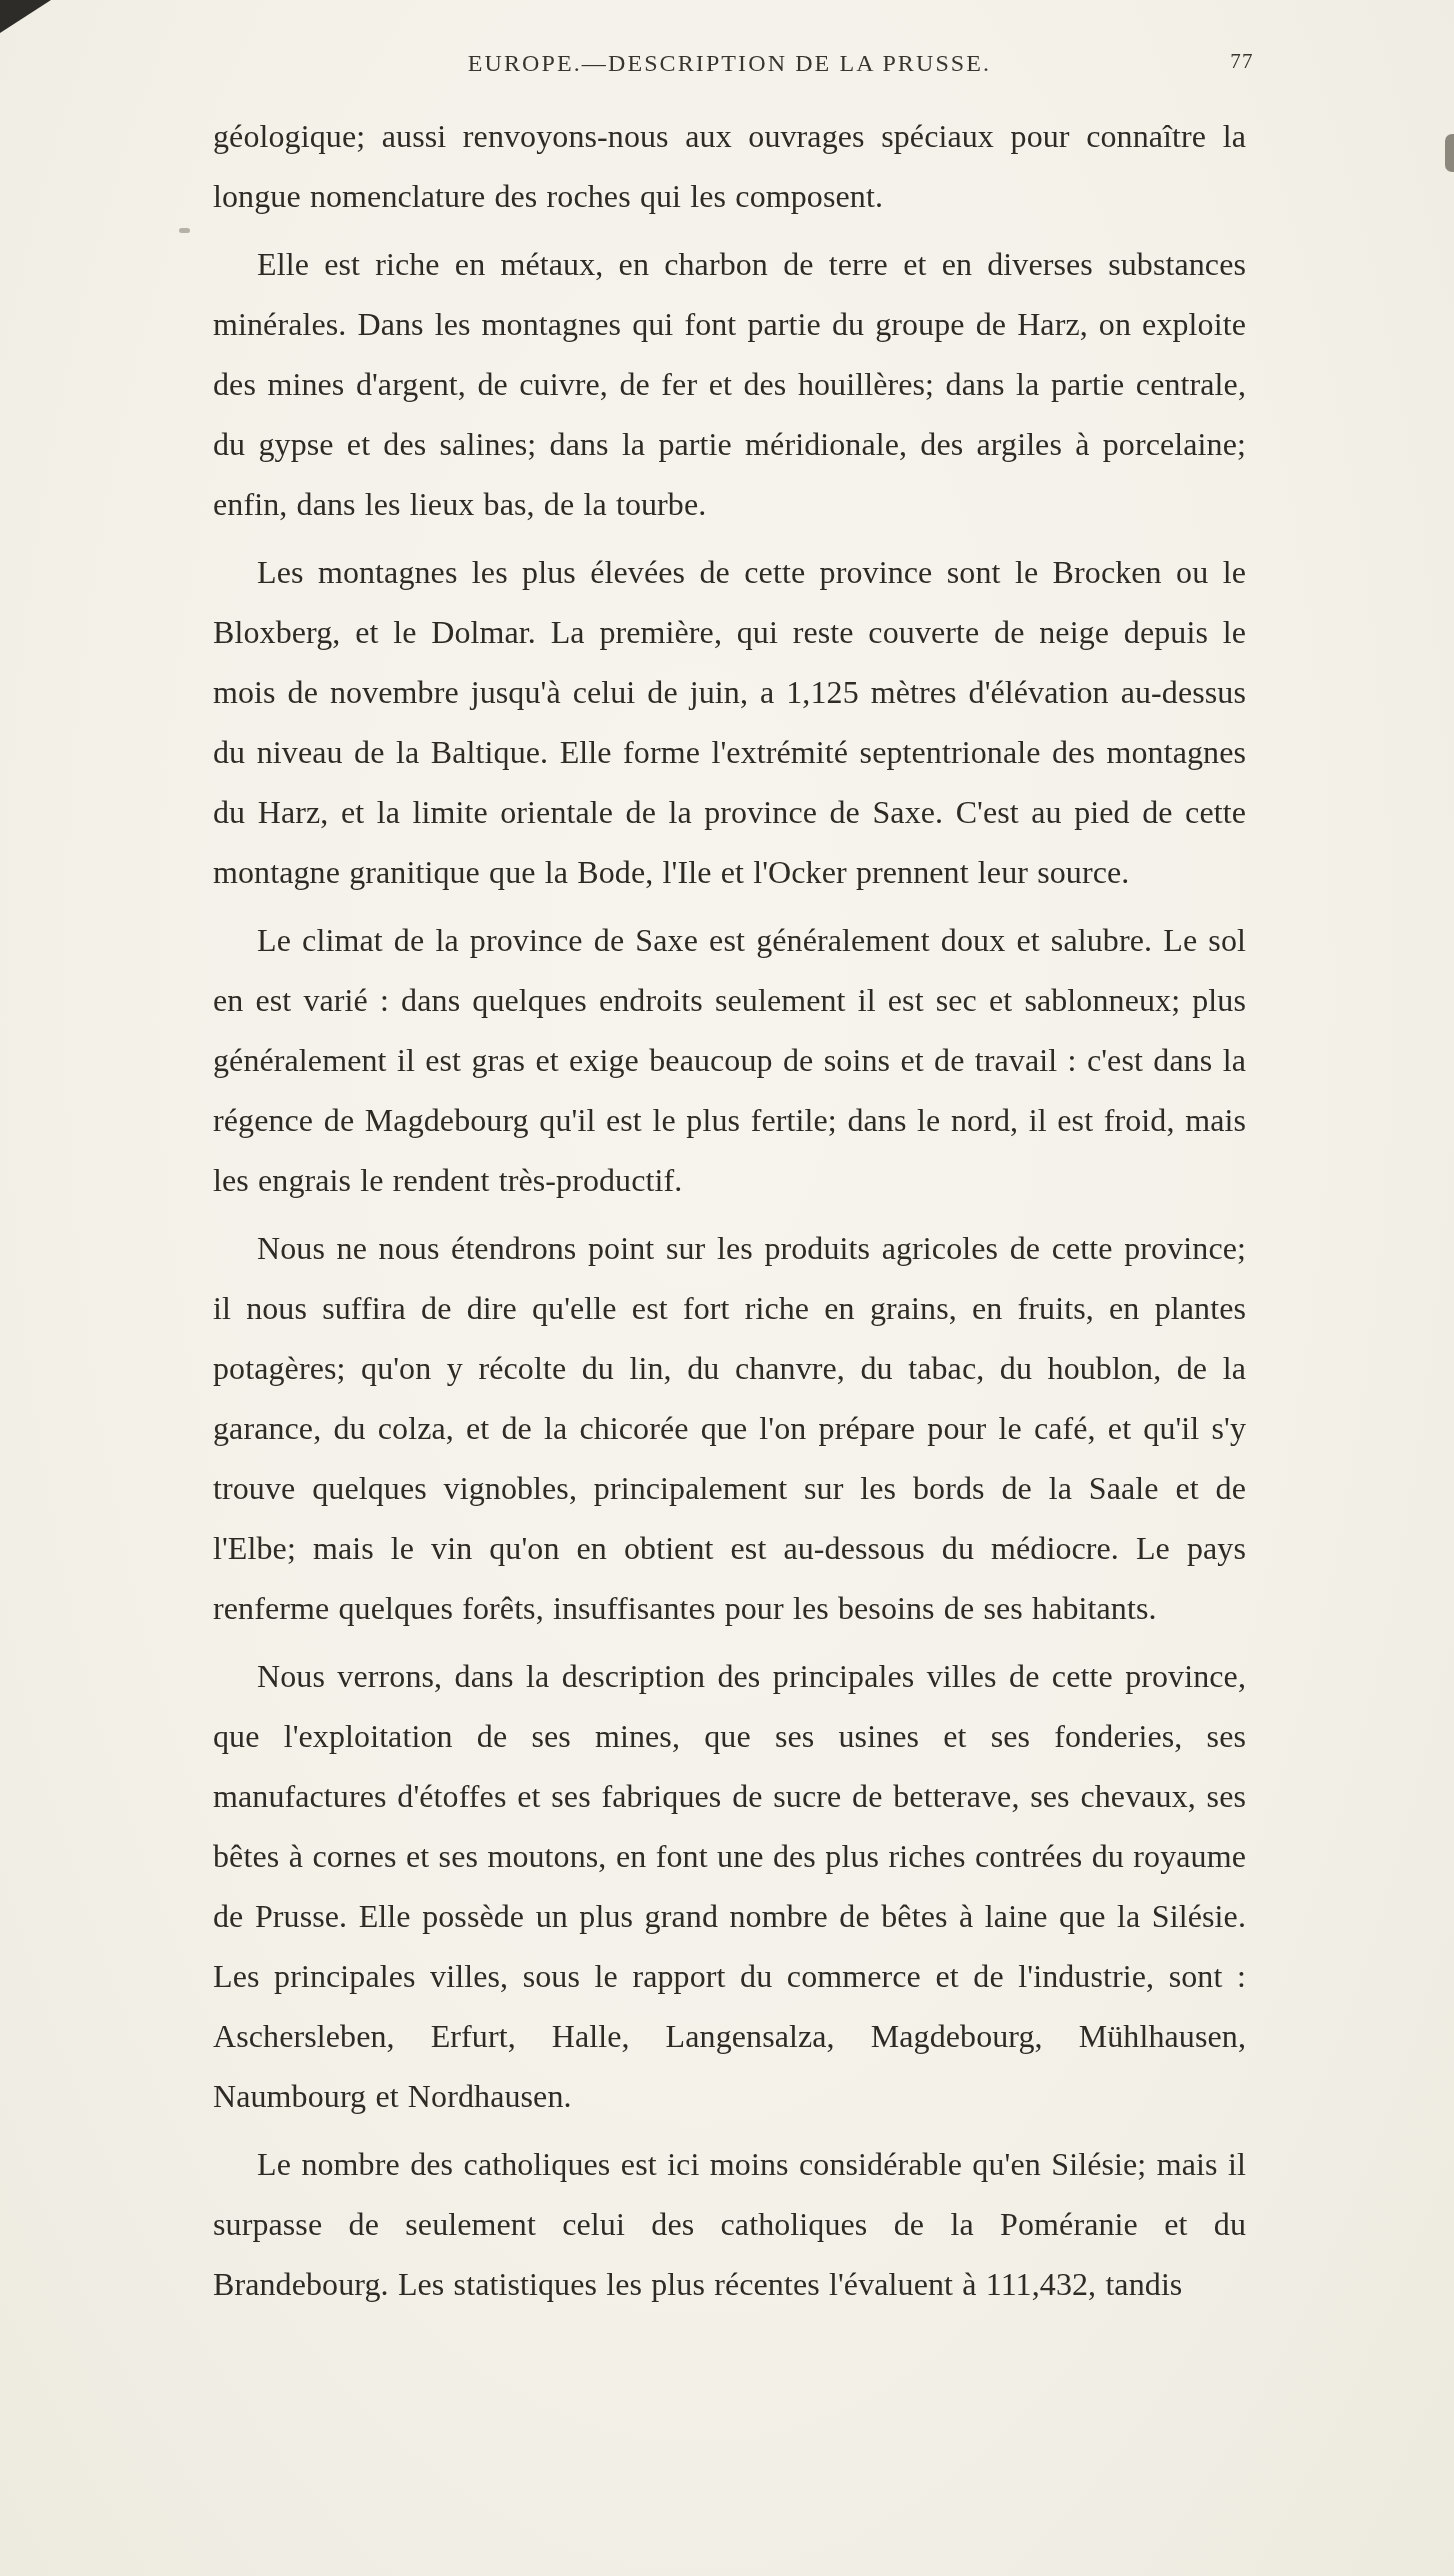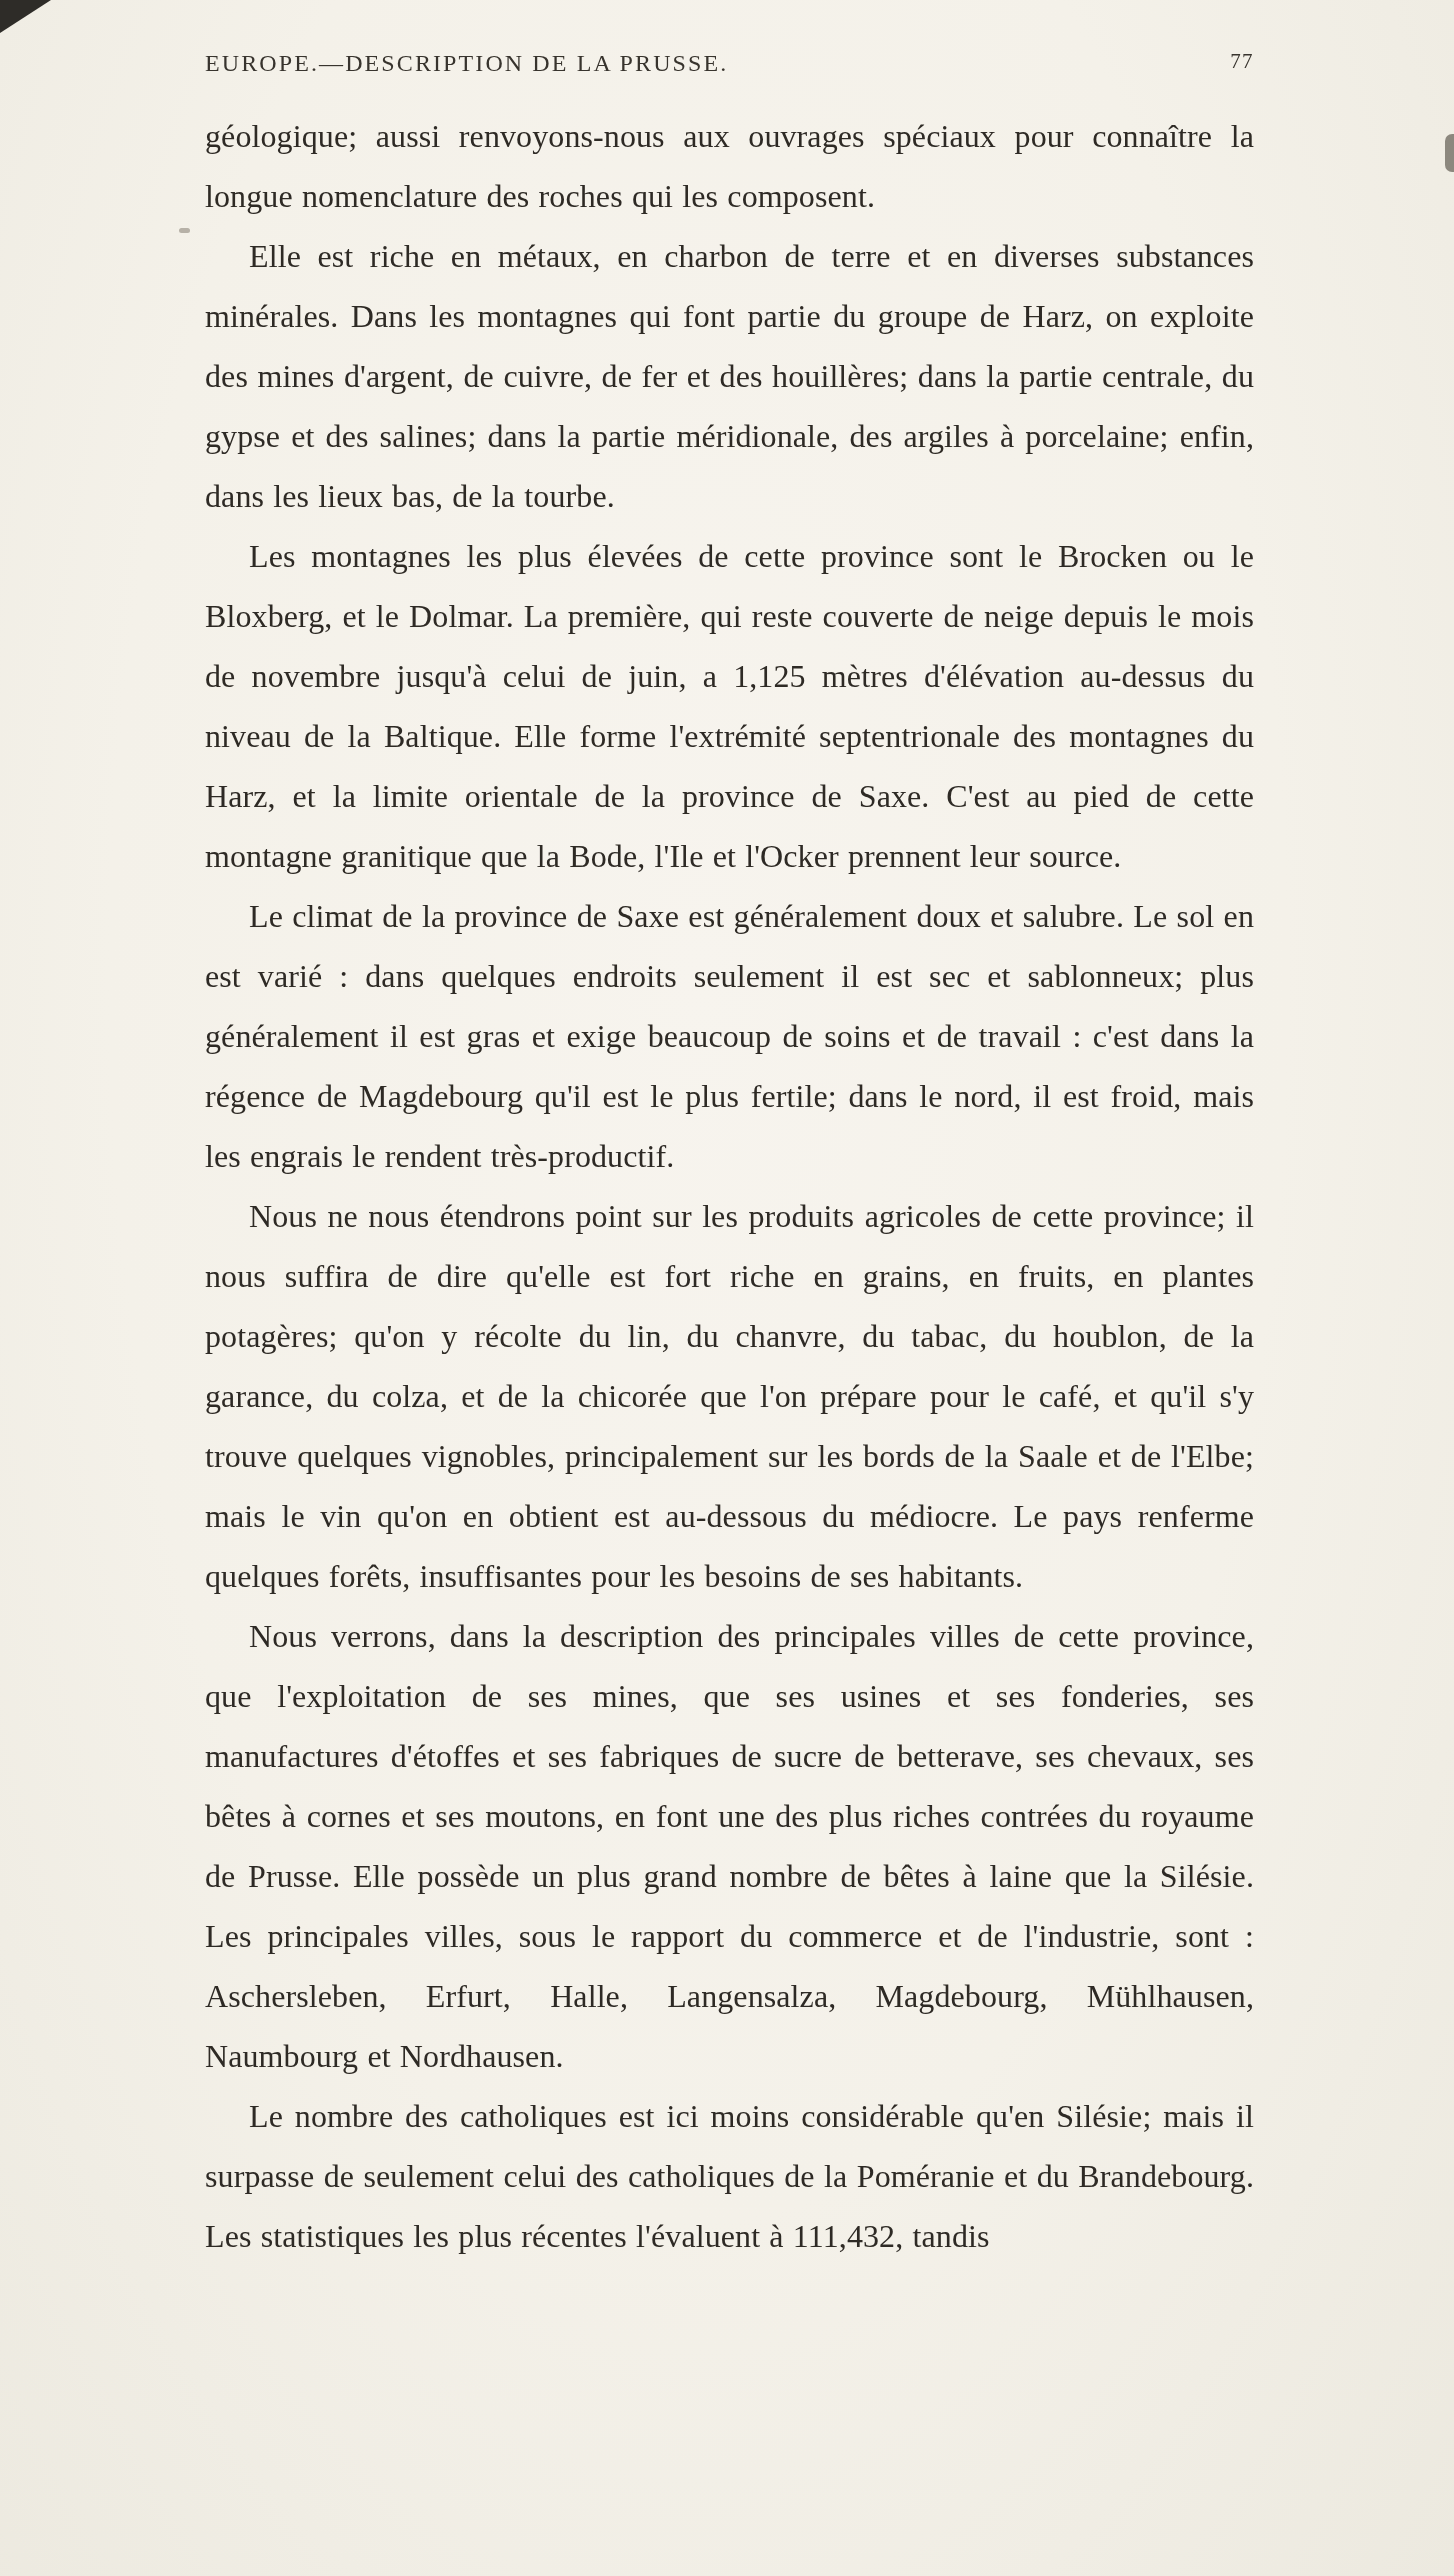--- a/index.html
+++ b/index.html
@@ -20,21 +20,21 @@
     box-sizing: border-box;
     padding: 50px 201px 0 205px;
     background: radial-gradient(ellipse at 48% 38%, #f7f4ee 0%, #f4f1e9 55%, #ece9df 100%);
     color: #2e2a25;
     overflow: hidden;
   }
   
   .running-header {
     position: relative;
     height: 46px;
-    text-align: left;
+    text-align: center;
     font-size: 24px;
     letter-spacing: 2.1px;
     color: #383younger430;
   }
   .running-header { color: #38342e; }
   .rh-title { display: inline-block; }
   .rh-page {
     position: absolute;
     right: 0;
     top: -1.4px;
@@ -45,21 +45,21 @@
   .text-block {
     margin-top: 10px;
     font-size: 32px;
     line-height: 60px;
     text-align: justify;
     letter-spacing: 0.1px;
     word-spacing: 1.1px;
     color: #2e2a25;
   }
   .para {
-    margin: 0;
+    margin: 8px;
     text-indent: 44px;
   }
   .para.no-indent {
     text-indent: 0;
   }
   
   .corner-tl {
     position: absolute;
     top: 0;
     left: 0;

